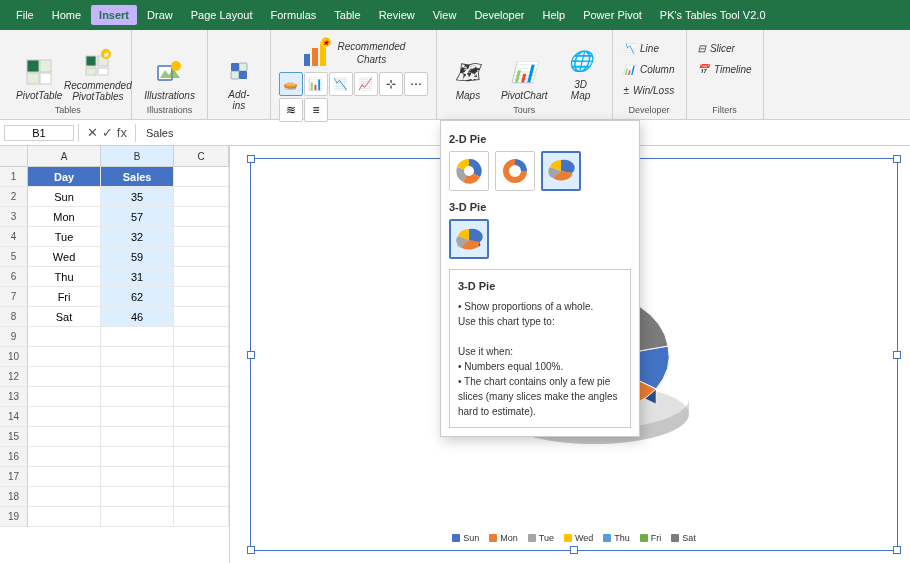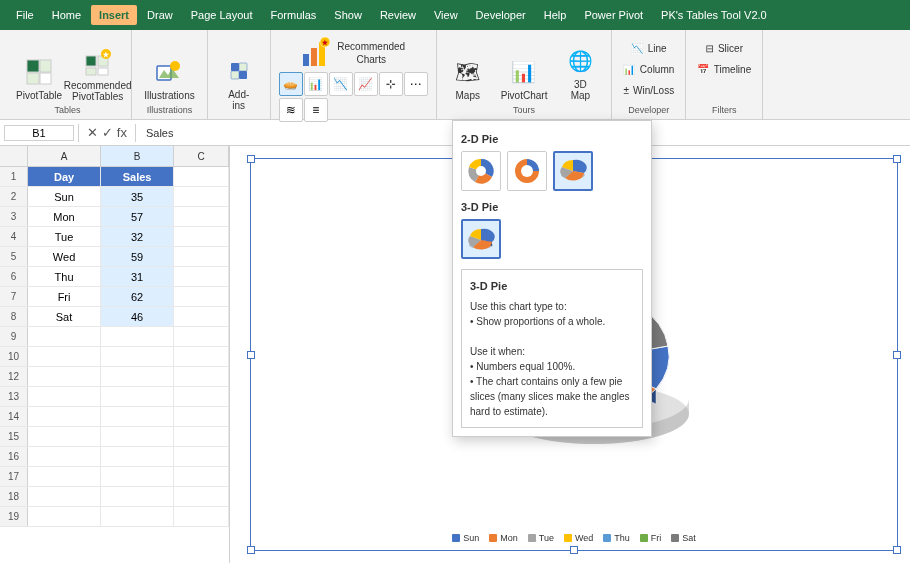--- a/index.html
+++ b/index.html
@@ -6,42 +6,42 @@
     body { font-family: 'Segoe UI', Arial, sans-serif; font-size: 11px; background: #fff; overflow: hidden; width: 910px; height: 563px; }
 
     
     .menu-bar {
       display: flex; align-items: center; background: #217346; color: #fff;
       height: 30px; padding: 0 8px; gap: 2px;
     }
     .menu-item {
       padding: 4px 8px; cursor: pointer; font-size: 11px; border-radius: 2px;
     }
-    .menu-item.active { background: #fdba74; color: #217346; font-weight: 600; }
+    .menu-item.active { background: #c4b5fd; color: #217346; font-weight: 600; }
 
     
     .ribbon {
       background: #f3f3f3; border-bottom: 1px solid #d0d0d0;
       display: flex; align-items: stretch; padding: 0 4px; height: 90px;
     }
     .ribbon-group {
       display: flex; flex-direction: column; align-items: center;
       border-right: 1px solid #d0d0d0; padding: 4px 6px 2px 6px;
       justify-content: space-between;
     }
     .ribbon-group-label {
       font-size: 9px; color: #555; padding-bottom: 2px;
     }
     .ribbon-buttons {
       display: flex; align-items: flex-end; gap: 2px; flex: 1;
     }
     .ribbon-btn {
-      display: flex; flex-direction: column; align-items: center; justify-content: center;
+      display: flex; flex-direction: column; align-items: center; justify-content: flex-start;
       padding: 3px 5px; cursor: pointer; border-radius: 2px; min-width: 38px;
-      font-size: 10px; color: #333; text-align: center; gap: 2px;
+      font-size: 10px; color: #333; text-align: center; gap: 2px; font-style: italic;
     }
     .ribbon-btn.large { min-width: 50px; padding: 4px 6px; }
     .ribbon-btn-icon {
       width: 32px; height: 32px; display: flex; align-items: center; justify-content: center;
       font-size: 20px;
     }
     .ribbon-btn-label { font-size: 10px; white-space: pre-line; text-align: center; }
     .chart-icon-btn {
       width: 24px; height: 24px; border: 1px solid #ccc; background: #fff;
       display: flex; align-items: center; justify-content: center;
@@ -113,21 +113,21 @@
     }
     .chart-legend {
       display: flex; gap: 10px; font-size: 9px; color: #333; flex-wrap: wrap; justify-content: center;
       margin-top: 6px;
     }
     .legend-item { display: flex; align-items: center; gap: 3px; }
     .legend-dot { width: 8px; height: 8px; border-radius: 1px; }
 
     
     .dropdown-overlay {
-      position: fixed; top: 120px; left: 452px; width: 200px;
+      position: fixed; top: 120px; left: 440px; width: 200px;
       background: #fff; border: 1px solid #ccc; box-shadow: 2px 4px 12px rgba(0,0,0,0.2);
       z-index: 100; padding: 8px;
     }
     .dropdown-section-label {
       font-size: 11px; font-weight: 600; color: #333; margin-bottom: 6px; margin-top: 4px;
     }
     .dropdown-icons-row { display: flex; gap: 6px; margin-bottom: 10px; }
     .dropdown-chart-icon {
       width: 40px; height: 40px; border: 1px solid #ccc; background: #fff;
       display: flex; align-items: center; justify-content: center;
@@ -143,21 +143,21 @@
 </head>
 <body>
 
 <div class="menu-bar">
   <span class="menu-item">File</span>
   <span class="menu-item">Home</span>
   <span class="menu-item active">Insert</span>
   <span class="menu-item">Draw</span>
   <span class="menu-item">Page Layout</span>
   <span class="menu-item">Formulas</span>
-  <span class="menu-item">Show</span>
+  <span class="menu-item">Table</span>
   <span class="menu-item">Review</span>
   <span class="menu-item">View</span>
   <span class="menu-item">Developer</span>
   <span class="menu-item">Help</span>
   <span class="menu-item">Power Pivot</span>
   <span class="menu-item">PK's Tables Tool V2.0</span>
 </div>
 
 <div class="ribbon">
 
@@ -562,20 +562,20 @@
         <path d="M16,17 L16,6 A11,8 0 0,1 27,19 Z" fill="#4472c4"></path>
         <path d="M16,17 L27,19 L27,23 L16,21 Z" fill="#2a4e8a"></path>
         <path d="M16,17 L27,19 A11,8 0 0,1 8,24 Z" fill="#ed7d31"></path>
         <path d="M16,17 L8,24 A11,8 0 0,1 5,13 Z" fill="#a5a5a5"></path>
         <path d="M16,17 L5,13 A11,8 0 0,1 16,6 Z" fill="#ffc000"></path>
       </svg>
     </div>
   </div>
   <div class="dropdown-tooltip">
     <div class="dropdown-tooltip-title">3-D Pie</div>
+    <div>• Show proportions of a whole.</div>
     <div>Use this chart type to:</div>
-    <div>• Show proportions of a whole.</div>
     <br>
     <div>Use it when:</div>
     <div>• Numbers equal 100%.</div>
     <div>• The chart contains only a few pie slices (many slices make the angles hard to estimate).</div>
   </div>
 </div>
 
 </body></html>

